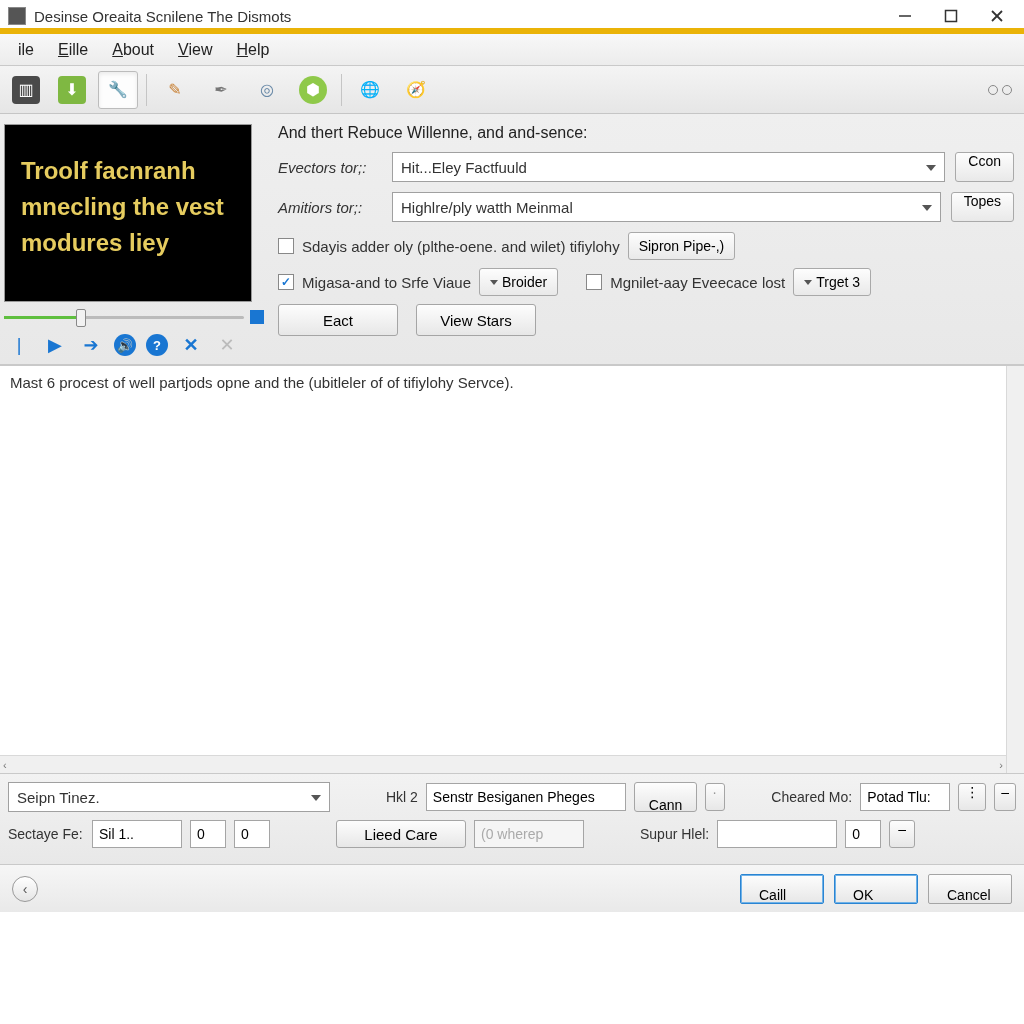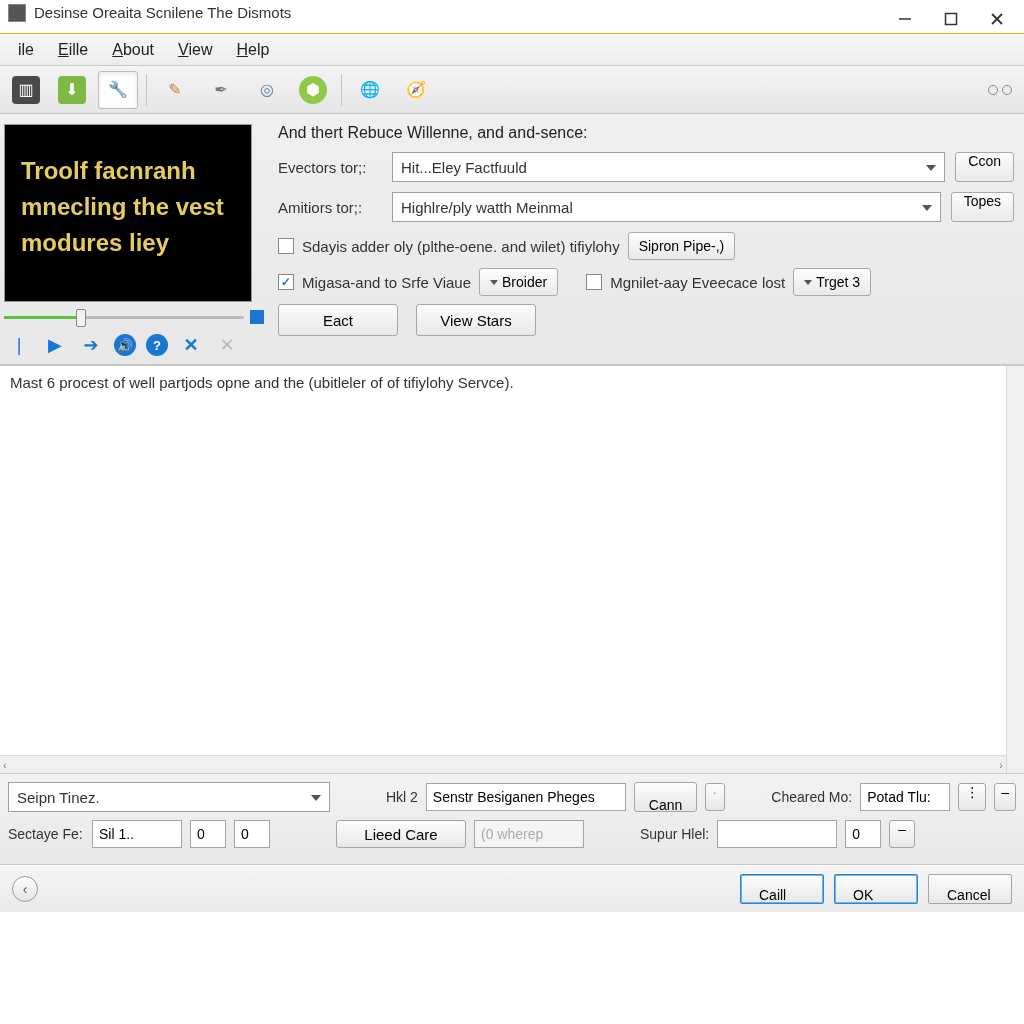--- a/index.html
+++ b/index.html
@@ -1,19 +1,19 @@
 <!DOCTYPE html>
 <html><head>
 <meta charset="utf-8">
 <style>
 * { box-sizing: border-box; margin: 0; padding: 0; font-family: 'Segoe UI', Tahoma, sans-serif; }
 body { background: #fff; width: 1024px; height: 1024px; overflow: hidden; font-size: 13px; }
 
 
-.titlebar { height: 34px; background: #fff; border-bottom: 1px solid #eab308; display: flex; padding: 4px 4px 0 8px; }
+.titlebar { height: 34px; background: #fff; border-bottom: 6px solid #eab308; display: flex; align-items: center; padding: 4px 4px 0 8px; }
 .titlebar .app-icon { width: 18px; height: 18px; background: #555; border: 1px solid #888; margin-right: 8px; }
 .titlebar .title-text { flex: 1; font-size: 15px; color: #333; }
 .win-controls { display: flex; gap: 0; }
 .win-btn { width: 46px; height: 30px; display: flex; align-items: center; justify-content: center; font-size: 18px; color: #333; }
 .win-btn svg { width: 14px; height: 14px; }
 
 
 .menubar { height: 32px; background: linear-gradient(#f8f8f8,#ececec); border-bottom: 1px solid #c9c9c9; display: flex; align-items: center; padding: 0 6px; font-size: 16px; }
 .menu-item { padding: 4px 12px; color: #222; }
 .menu-item .ul { text-decoration: underline; }
@@ -41,21 +41,21 @@
 .slider-thumb { position:absolute; left:30%; top:-2px; width:10px; height:18px; background:#f2f2f2; border:1px solid #888; border-radius:2px;}
 .slider-end { width:14px; height:14px; background:#1976d2; }
 .play-row { display:flex; gap:10px; align-items:center; margin-top:8px; padding-left:2px;}
 .play-row .pbtn { width:26px; height:26px; display:flex; align-items:center; justify-content:center; font-size:18px; color:#1976d2;}
 .play-row .pbtn.disabled { color:#bbb; }
 .play-row .circ { width:22px; height:22px; border-radius:50%; background:#1976d2; color:#fff; font-size:13px; display:flex; align-items:center; justify-content:center; font-weight:bold;}
 
 .form-col { flex:1; }
 .form-heading { font-size:16px; color:#222; margin-bottom:10px; }
 .form-row { display:flex; align-items:center; gap:10px; margin-bottom:10px; }
-.form-label { width:104px; font-size:15px; color:#333; text-align:left; }
+.form-label { width:104px; font-size:15px; color:#333; text-align:left;font-style:italic; }
 .dropdown { flex:1; height:30px; background:#fff; border:1px solid #a0a0a0; display:flex; align-items:center; padding:0 8px; font-size:15px; color:#333; position:relative; }
 .dropdown::after { content:""; position:absolute; right:8px; top:12px; border-left:5px solid transparent; border-right:5px solid transparent; border-top:6px solid #555; }
 .side-btn { height:30px; padding: 0 12px; background:linear-gradient(#fdfdfd,#e9e9e9); border:1px solid #a9a9a9; border-radius:3px; font-size:14px;}
 
 .check-row { display:flex; align-items:center; gap:8px; margin-bottom:8px; flex-wrap:wrap; }
 .checkbox { width:16px; height:16px; background:#fff; border:1px solid #888; display:flex; align-items:center; justify-content:center; font-size:12px; color:#1976d2; font-weight:bold;}
 .check-label { font-size:15px; color:#333; }
 .inline-btn { height:28px; padding:0 10px; background:linear-gradient(#fdfdfd,#e9e9e9); border:1px solid #a9a9a9; border-radius:3px; font-size:14px; display:flex; align-items:center; gap:4px;}
 .inline-btn .caret { border-left:4px solid transparent; border-right:4px solid transparent; border-top:5px solid #555; }
 

